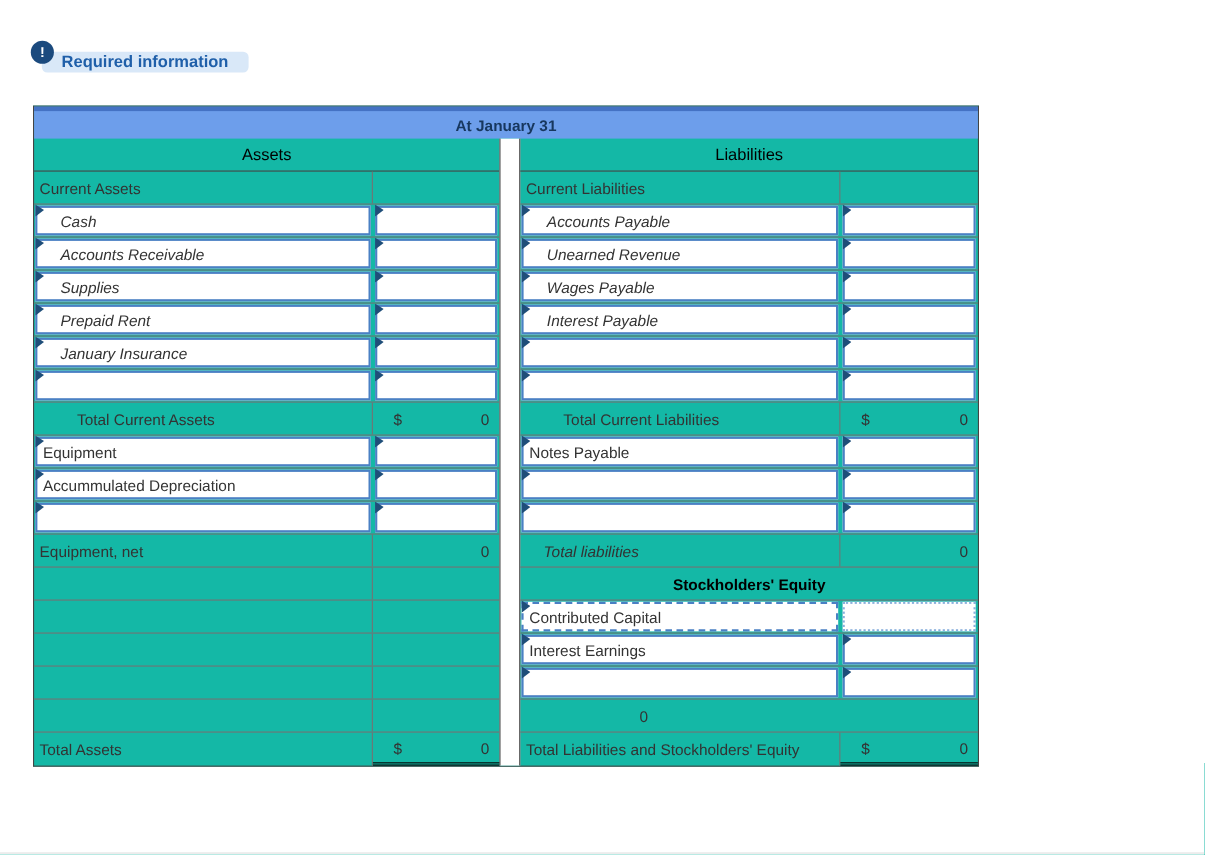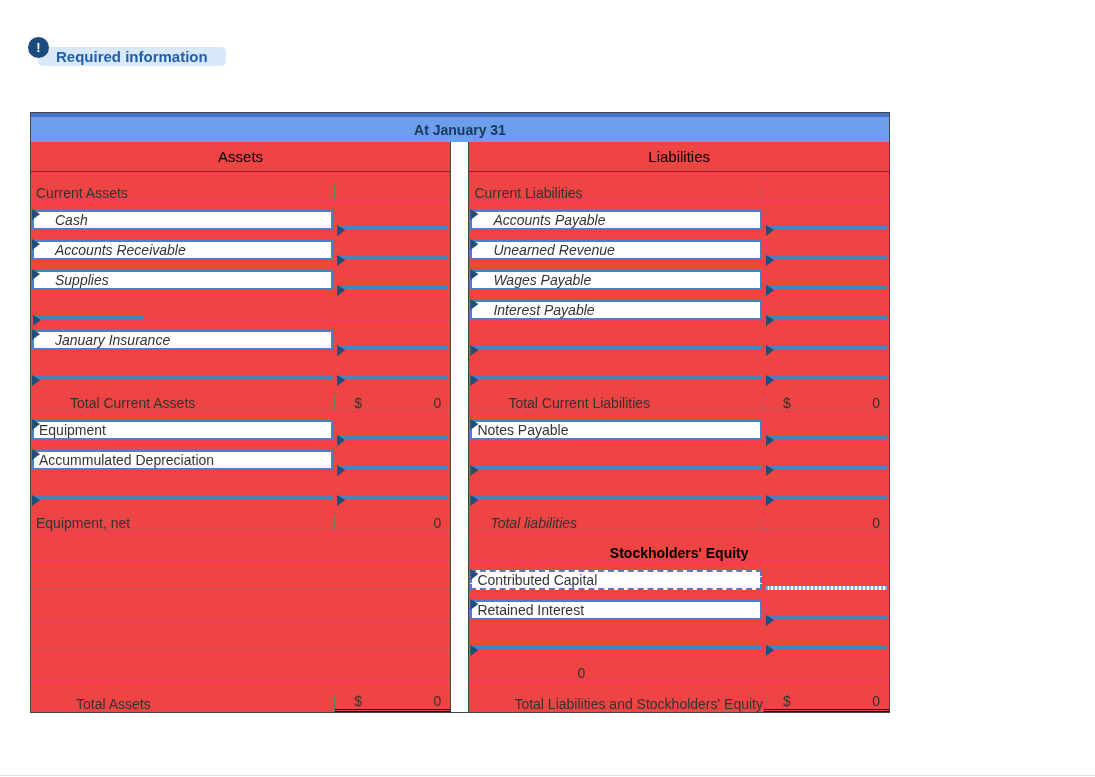--- a/index.html
+++ b/index.html
@@ -20,42 +20,42 @@
   }
   .alert-badge {
     position: absolute; left: 28px; top: 37px; width: 21px; height: 21px;
     border-radius: 50%; background: #1b4a7e; color: #fff;
     font-weight: bold; font-size: 13px;
     display: flex; align-items: center; justify-content: center; z-index: 2;
   }
 
   
   .sheet {
-    position: absolute; left: 30px; top: 112px; width: 860px;
-    border: 1px solid #444; background: #ef4444;
+    position: absolute; left: 30px; top: 96px; width: 860px;
+    border: 1px solid #444; background: #14b8a6;
   }
   .banner {
     height: 29px; background: #6d9eeb; border-top: 4px solid #4472c4;
     display: flex; align-items: center; justify-content: center;
     color: #17375e; font-weight: bold; font-size: 14px;
   }
   .body { display: flex; align-items: stretch; }
   .half { display: flex; flex-direction: column; }
   .half-left  { width: 487px; }
   .half-right { width: 479px; }
   .gapcol { width: 22px; border-left: 1px solid #444; border-right: 1px solid #444; background: #fff; }
 
   .colheader {
     height: 30px; border-bottom: 1px solid #444;
     display: flex; align-items: center; justify-content: center;
     font-weight: normal; font-size: 15px; color: #000;
   }
 
-  .row { height: 30px; display: flex; border-bottom: 1px solid #737373; align-items: flex-end; }
-  .row.noborder { border-bottom: none; margin-left: 40px; }
+  .row { height: 30px; display: flex; border-bottom: 1px solid #737373; }
+  .row.noborder { border-bottom: none; }
 
   .cell-label { flex: 1; position: relative; display: flex; align-items: center; font-size: 14px; }
   .cell-label.plain { border-right: 1px solid #737373; }
   .cell-value { width: 115px; position: relative; display: flex; align-items: center; justify-content: flex-end; padding-right: 9px; font-size: 14px; flex: none; }
   .half-right .cell-value { width: 125px; }
 
   .cell-value.total { justify-content: space-between; padding: 0 9px 0 19px; }
   .cell-value.dbl { border-bottom: 3px double #000; }
 
   
@@ -133,20 +133,24 @@
         <div class="cell-label input">
           <span class="tri"></span>
           <span class="txt ind1">Supplies</span>
         </div>
         <div class="cell-value input">
           <span class="tri"></span>
         </div>
       </div>
 
       <div class="row">
+        <div class="cell-label input">
+          <span class="tri"></span>
+          <span class="txt ind1">Prepaid Rent</span>
+        </div>
         <div class="cell-value input">
           <span class="tri"></span>
         </div>
       </div>
 
       <div class="row">
         <div class="cell-label input">
           <span class="tri"></span>
           <span class="txt ind1">January Insurance</span>
         </div>
@@ -369,21 +373,21 @@
         <div class="cell-label input dashed">
           <span class="tri"></span>
           <span class="txt ind0">Contributed Capital</span>
         </div>
         <div class="cell-value input dotted"></div>
       </div>
 
       <div class="row">
         <div class="cell-label input">
           <span class="tri"></span>
-          <span class="txt ind0">Retained Interest</span>
+          <span class="txt ind0">Interest Earnings</span>
         </div>
         <div class="cell-value input">
           <span class="tri"></span>
         </div>
       </div>
 
       <div class="row">
         <div class="cell-label input">
           <span class="tri"></span>
         </div>

